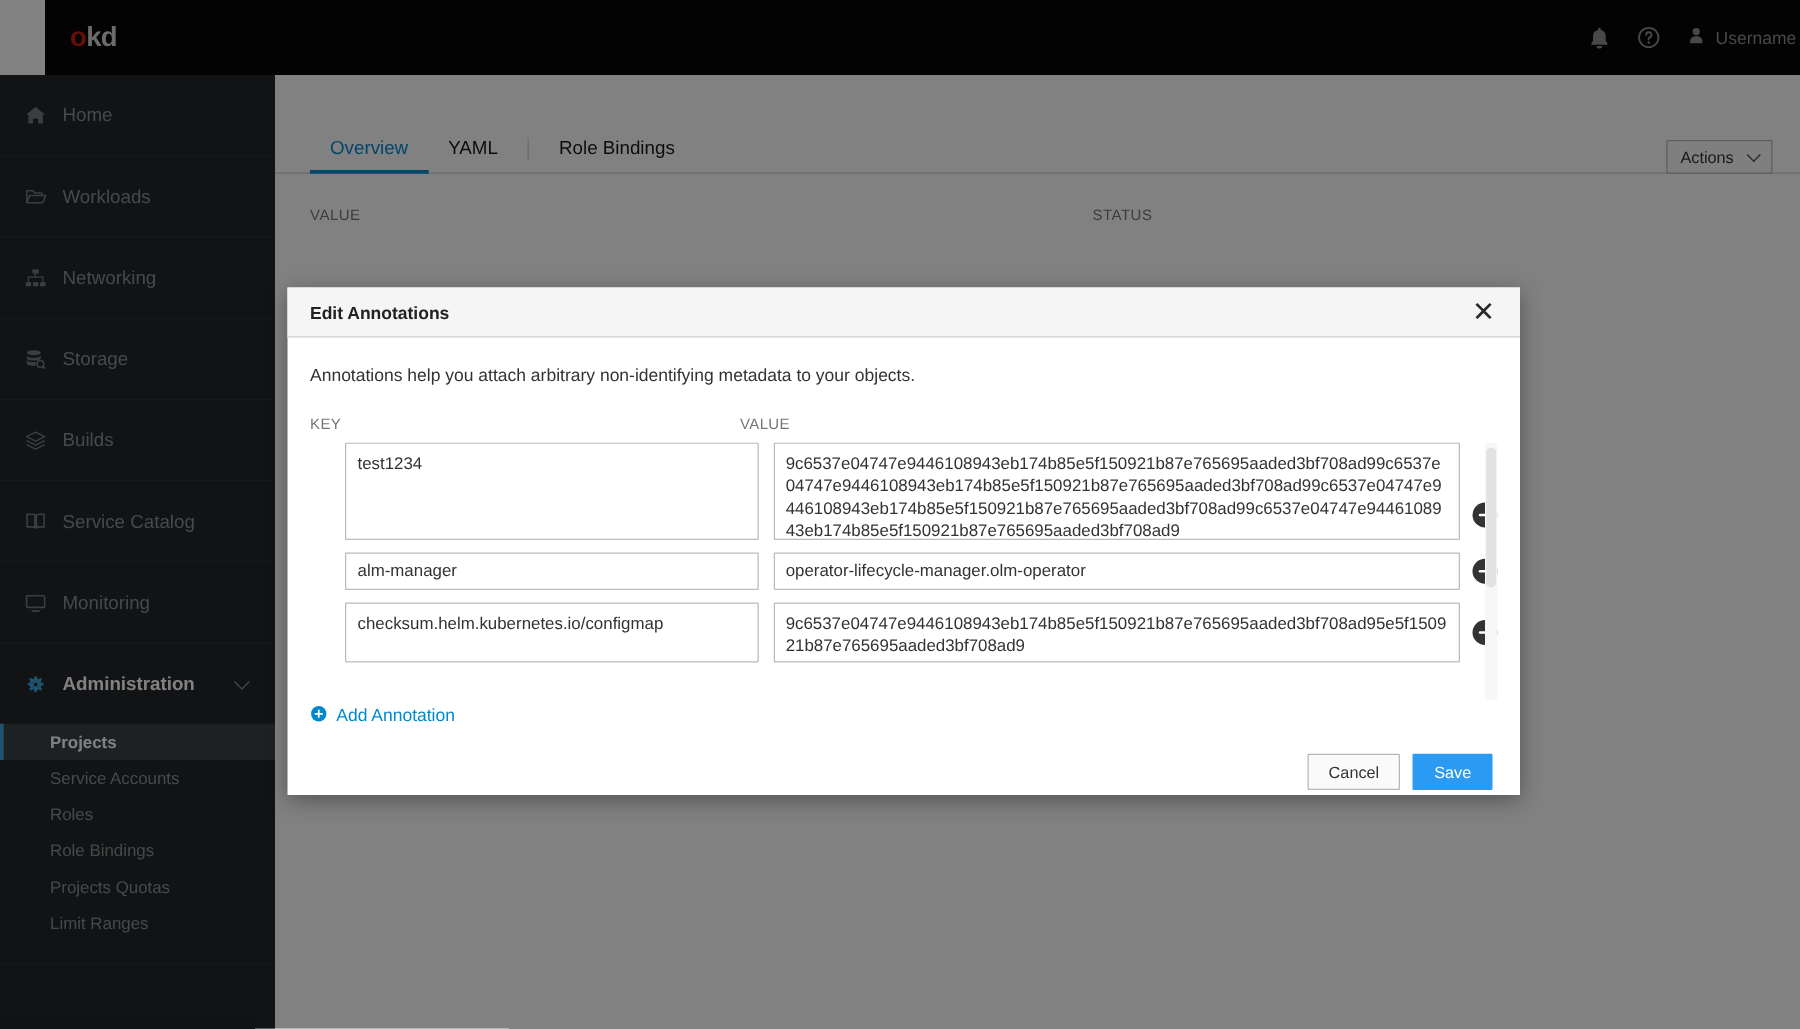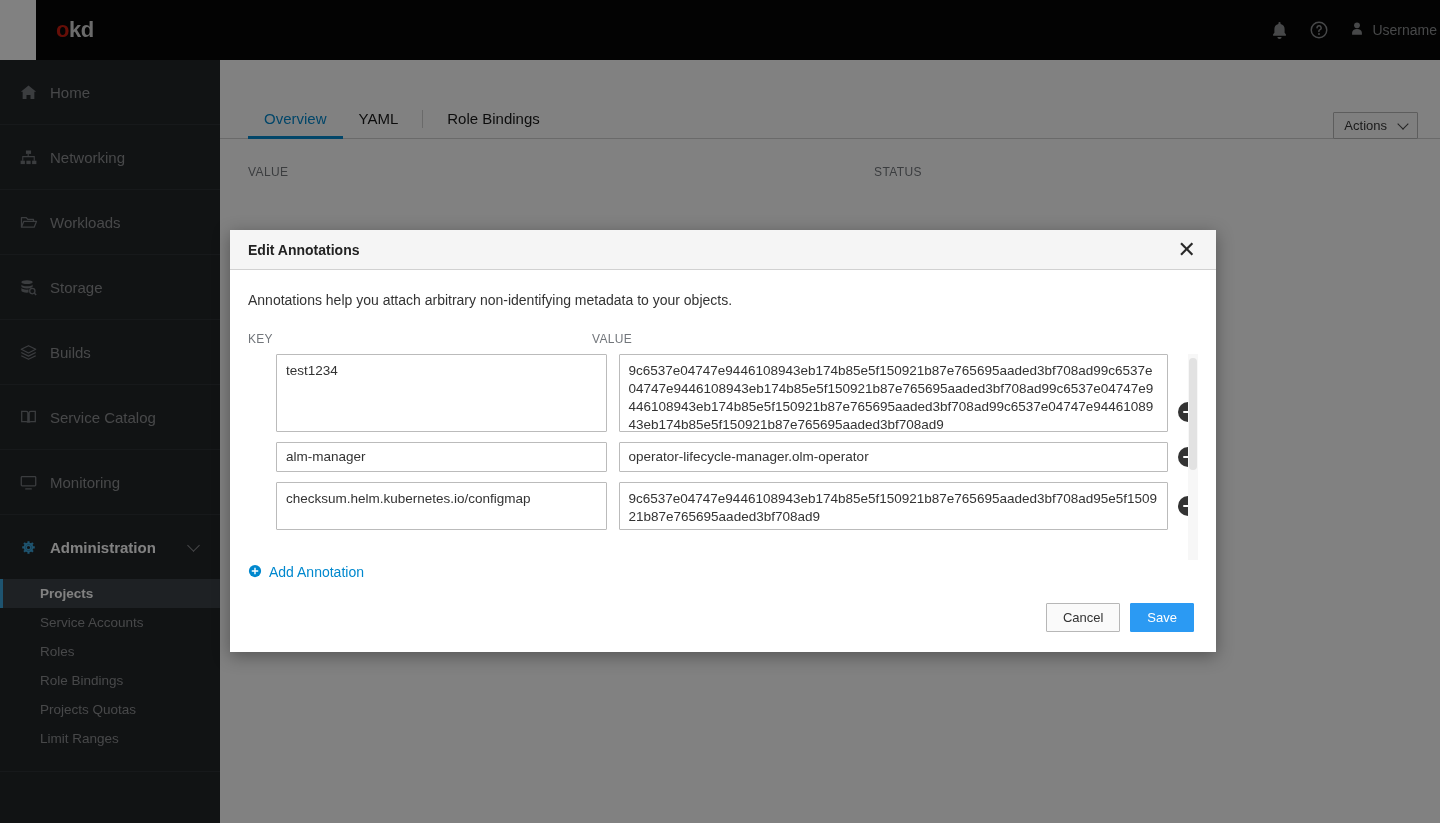--- a/index.html
+++ b/index.html
@@ -185,21 +185,21 @@
     background: #e2e2e2; border-radius: 5px;
   }
 
   .add-link {
     display: flex; gap: 7px; color: #0088ce;
     font-size: 14px; margin-top: 4px; cursor: pointer; width: max-content;
   }
 
   .modal-footer {
     display: flex; justify-content: flex-end; gap: 10px;
-    padding: 14px 22px 20px 22px;
+    padding: 14px 22px 4px 22px;
   }
   .btn {
     font-size: 13px; padding: 6px 16px; border-radius: 1px; cursor: pointer;
     font-family: "Liberation Sans", sans-serif;
   }
   .btn-cancel { background: #fafafa; border: 1px solid #b7b7b7; color: #333; }
   .btn-save { background: #2b9af3; border: 1px solid #2b9af3; color: #fff; }
 </style>
 </head>
 <body>
@@ -246,40 +246,40 @@
             </svg>
         </span>
         <span class="nav-label">Home</span>
       </div>
     </div>
 
 
     <div class="nav-group">
       <div class="nav-item">
         <span class="nav-icon">
+          <svg width="18" height="18" viewBox="0 0 16 16" fill="none" stroke="currentColor" stroke-width="1.1">
+              <path d="M1.3 12.6V4.1h4.3l1.3 1.6h5.1v2M1.3 12.6l2.1-5.2h11.3l-2.1 5.2z" stroke-linejoin="round"></path>
+            </svg>
+        </span>
+        <span class="nav-label">Workloads</span>
+      </div>
+    </div>
+
+    <div class="nav-group">
+      <div class="nav-item">
+        <span class="nav-icon">
           <svg width="17" height="17" viewBox="0 0 16 16" fill="currentColor">
               <rect x="5.6" y="1.4" width="4.8" height="3.2"></rect>
               <rect x="0.6" y="11" width="4" height="3.2"></rect>
               <rect x="6" y="11" width="4" height="3.2"></rect>
               <rect x="11.4" y="11" width="4" height="3.2"></rect>
               <path d="M7.7 4.6v2.6M2.6 11V7.2h10.8V11M2.6 7.2h10.8" stroke="currentColor" stroke-width="1" fill="none"></path>
             </svg>
         </span>
         <span class="nav-label">Networking</span>
-      </div>
-    </div>
-
-    <div class="nav-group">
-      <div class="nav-item">
-        <span class="nav-icon">
-          <svg width="18" height="18" viewBox="0 0 16 16" fill="none" stroke="currentColor" stroke-width="1.1">
-              <path d="M1.3 12.6V4.1h4.3l1.3 1.6h5.1v2M1.3 12.6l2.1-5.2h11.3l-2.1 5.2z" stroke-linejoin="round"></path>
-            </svg>
-        </span>
-        <span class="nav-label">Workloads</span>
       </div>
     </div>
 
     <div class="nav-group">
       <div class="nav-item">
         <span class="nav-icon">
           <svg width="17" height="17" viewBox="0 0 16 16" fill="currentColor">
               <ellipse cx="6.6" cy="3" rx="5.3" ry="1.8"></ellipse>
               <path d="M1.3 5.1v2c0 1 2.4 1.8 5.3 1.8s5.3-.8 5.3-1.8v-2c0 1-2.4 1.8-5.3 1.8S1.3 6.1 1.3 5.1z"></path>
               <path d="M1.3 9.1v2c0 1 2.4 1.8 5.3 1.8 .5 0 1 0 1.4-.1V9.9c-.5.1-1 .1-1.4.1-2.9 0-5.3-.8-5.3-1.8z"></path>

